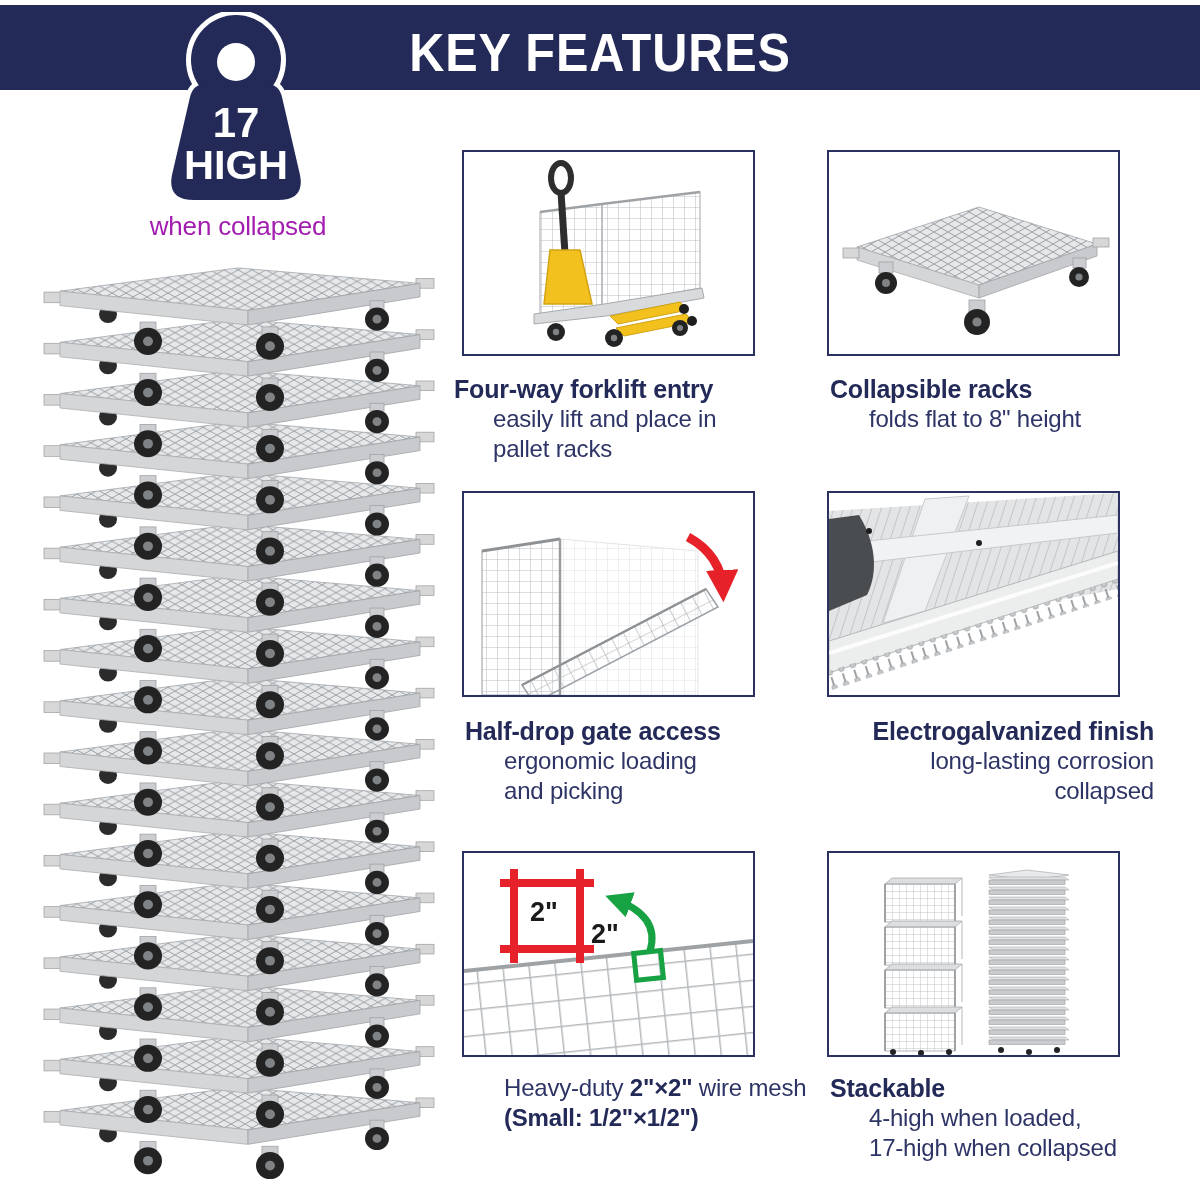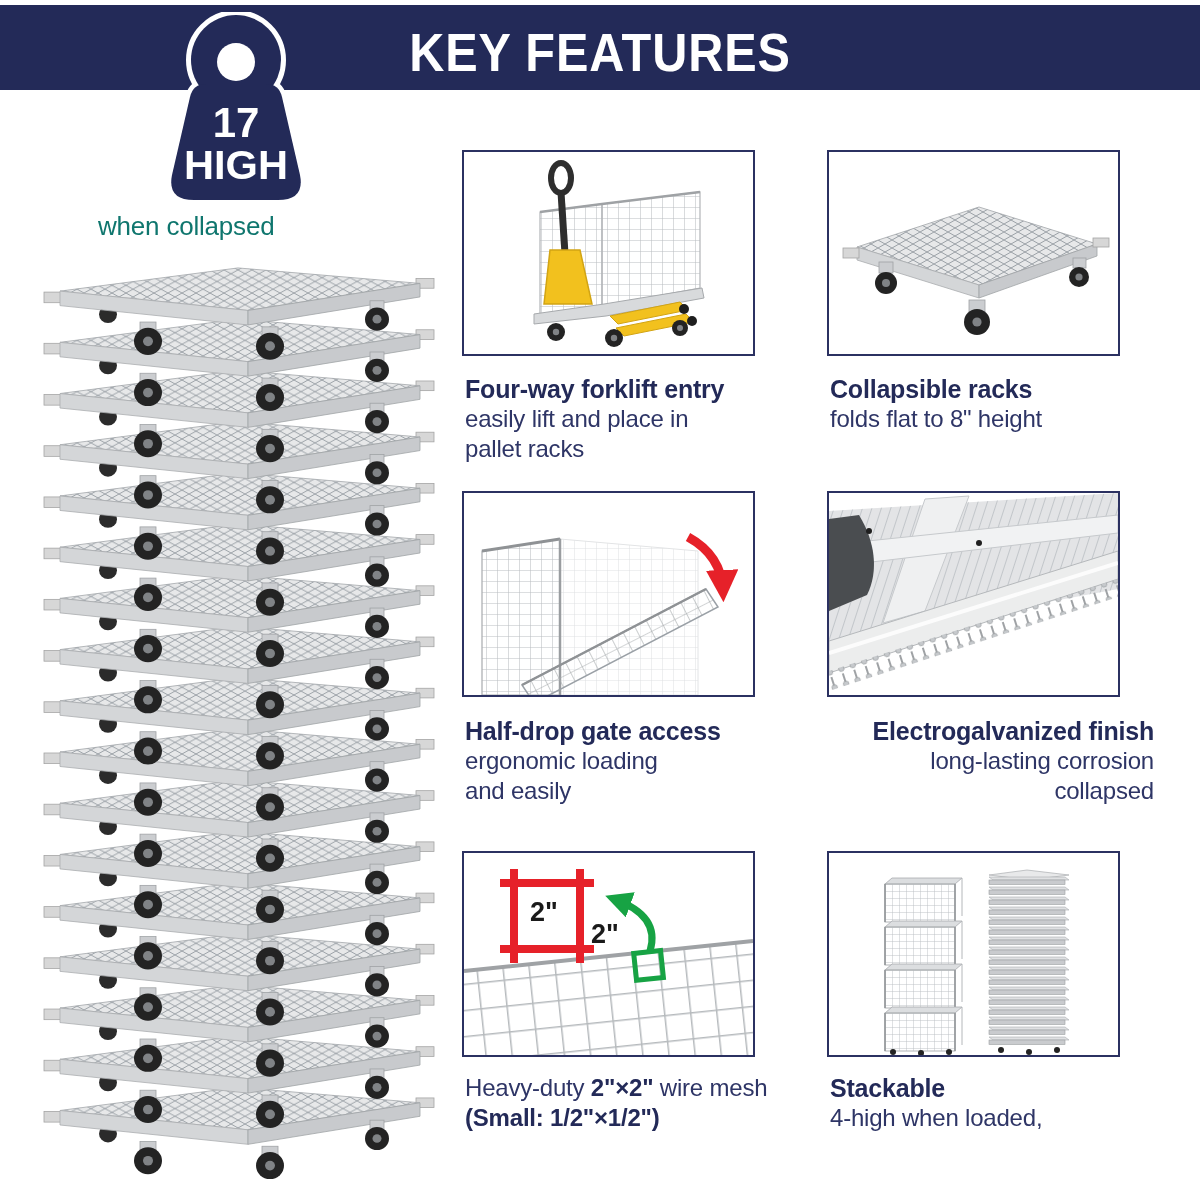--- a/index.html
+++ b/index.html
@@ -1,34 +1,34 @@
 <!DOCTYPE html>
 <html><head>
 <meta charset="utf-8">
 <style>
   html,body{margin:0;padding:0;background:#ffffff;font-family:"Liberation Sans",sans-serif;}
   .page{position:relative;width:1200px;height:1200px;background:#fff;overflow:hidden;}
   .band{position:absolute;left:0;top:5px;width:1200px;height:85px;background:#232a58;}
   .band-title{position:absolute;left:0;top:21px;width:1200px;text-align:center;color:#ffffff;
     font-size:54px;font-weight:700;letter-spacing:1px;transform:scaleX(.9);}
   .badge-svg{position:absolute;left:150px;top:12px;width:172px;height:198px;}
-  .badge-caption{position:absolute;left:98px;top:211px;width:280px;text-align:left;
-    color:#0f766e;font-size:26px;font-weight:500;letter-spacing:-.2px;}
+  .badge-caption{position:absolute;left:98px;top:211px;width:280px;text-align:center;
+    color:#a21caf;font-size:26px;font-weight:500;letter-spacing:-.2px;}
   .hero{position:absolute;left:42px;top:266px;width:395px;height:916px;}
   .panel{position:absolute;width:293px;height:206px;border:2px solid #2b3161;background:#fff;box-sizing:border-box;}
   .panel svg{width:100%;height:100%;display:block;}
   .p1{left:462px;top:150px;} .p2{left:827px;top:150px;}
   .p3{left:462px;top:491px;} .p4{left:827px;top:491px;}
   .p5{left:462px;top:851px;} .p6{left:827px;top:851px;}
   .cap{position:absolute;width:340px;}
-  .c1{left:465px;top:374px;} .c2{left:830px;top:374px;}
+  .c1{left:454px;top:374px;} .c2{left:830px;top:374px;}
   .c3{left:465px;top:716px;} .c4{left:814px;top:716px;text-align:right;}
   .c5{left:465px;top:1073px;} .c6{left:830px;top:1073px;}
   .cap .t{font-size:25px;font-weight:700;color:#232a58;line-height:30px;letter-spacing:-.2px;}
-  .cap .l{font-size:24px;color:#2e3566;line-height:30px;letter-spacing:-.2px;}
+  .cap .l{font-size:24px;color:#2e3566;line-height:30px;letter-spacing:-.2px;margin-left:39px;}
   .cap .b{font-weight:700;color:#232a58;}
   .nowrap{white-space:nowrap;}
 </style>
 </head>
 <body>
 
 <svg width="0" height="0" style="position:absolute" aria-hidden="true">
   <defs>
     <pattern id="meshF" width="11" height="11" patternUnits="userSpaceOnUse">
       <path d="M0 0H11 M0 0V11" stroke="#b9bdc1" stroke-width="1.1" fill="none"></path>
@@ -260,32 +260,33 @@
   </div>
 
   <div class="cap c2">
     <div class="t">Collapsible racks</div>
     <div class="l">folds flat to 8" height</div>
   </div>
 
   <div class="cap c3">
     <div class="t">Half-drop gate access</div>
     <div class="l">ergonomic loading</div>
-    <div class="l">and easily</div>
+    <div class="l">and picking</div>
   </div>
 
   <div class="cap c4">
     <div class="t">Electrogalvanized finish</div>
     <div class="l">long-lasting corrosion</div>
     <div class="l">collapsed</div>
   </div>
 
   <div class="cap c5">
     <div class="l nowrap"><span>Heavy-duty </span><span class="b">2"×2"</span><span> wire mesh</span></div>
     <div class="l b">(Small: 1/2"×1/2")</div>
   </div>
 
   <div class="cap c6">
     <div class="t">Stackable</div>
     <div class="l">4-high when loaded,</div>
+    <div class="l">17-high when collapsed</div>
   </div>
 
 </div>
 
 </body></html>

